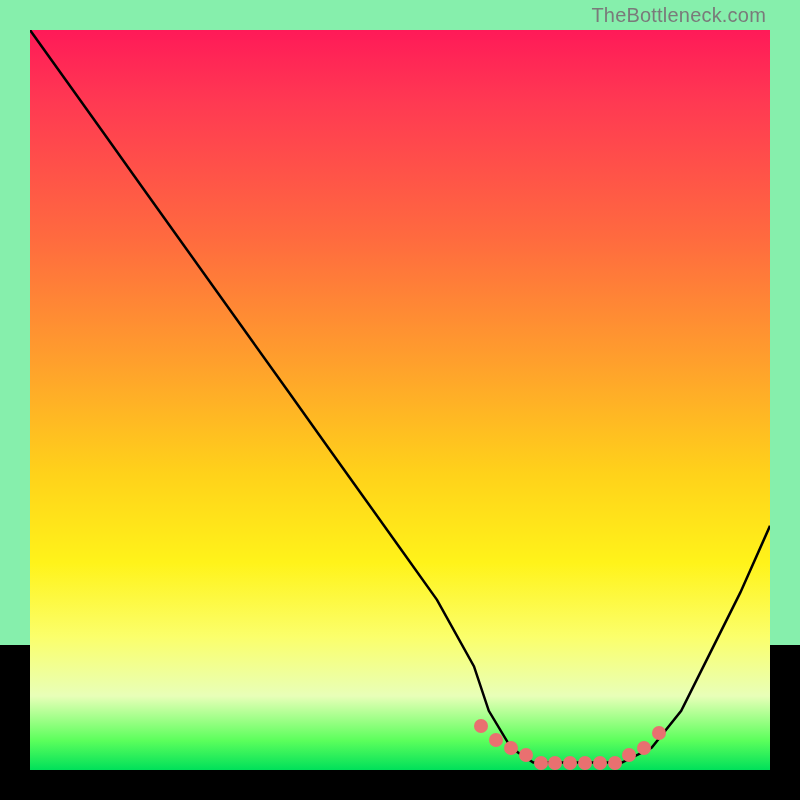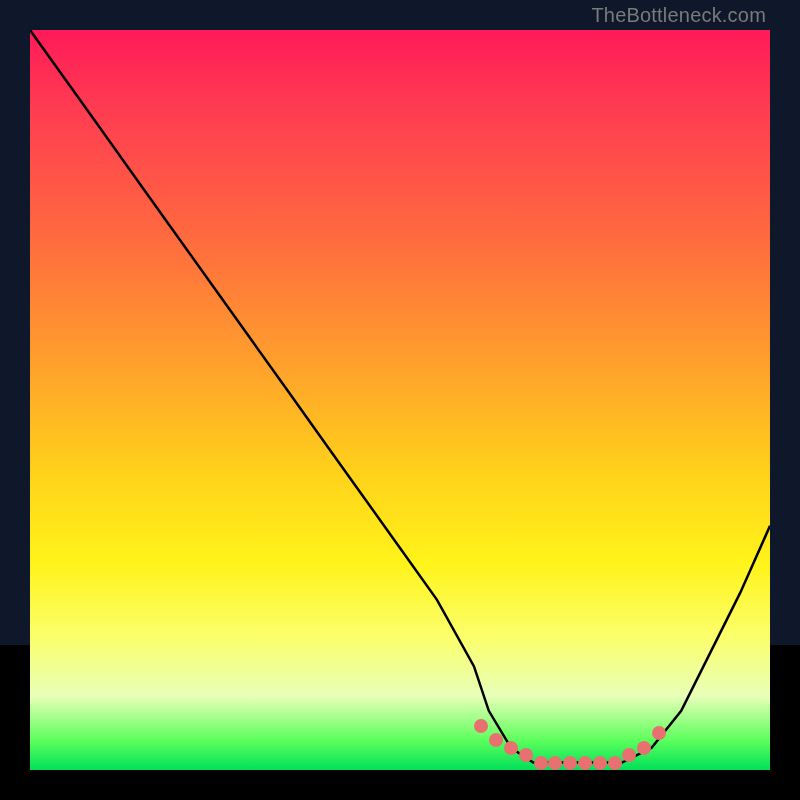--- a/index.html
+++ b/index.html
@@ -10,21 +10,21 @@
     background: #000;
     font-family: Arial, Helvetica, sans-serif;
     overflow: hidden;
   }
   .frame {
     position: absolute;
     left: 0;
     top: 0;
     width: 800px;
     height: 645px;
-    background: #0f172a;
+    background: #86efac;
   }
   .plot {
     position: absolute;
     left: 30px;
     top: 30px;
     width: 740px;
     height: 740px;
     
     background: linear-gradient(
       to bottom,

